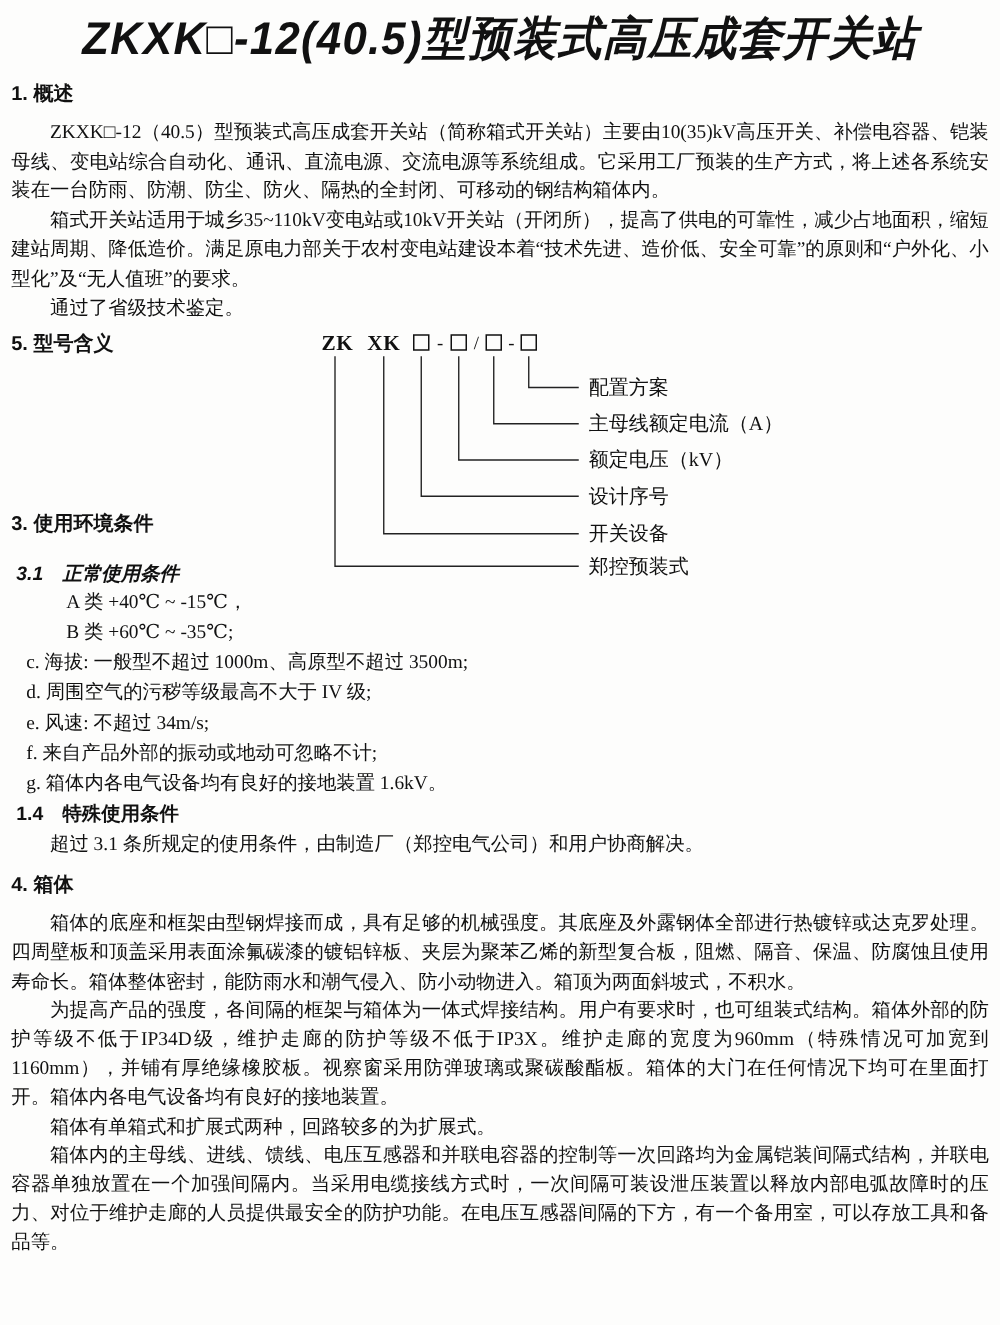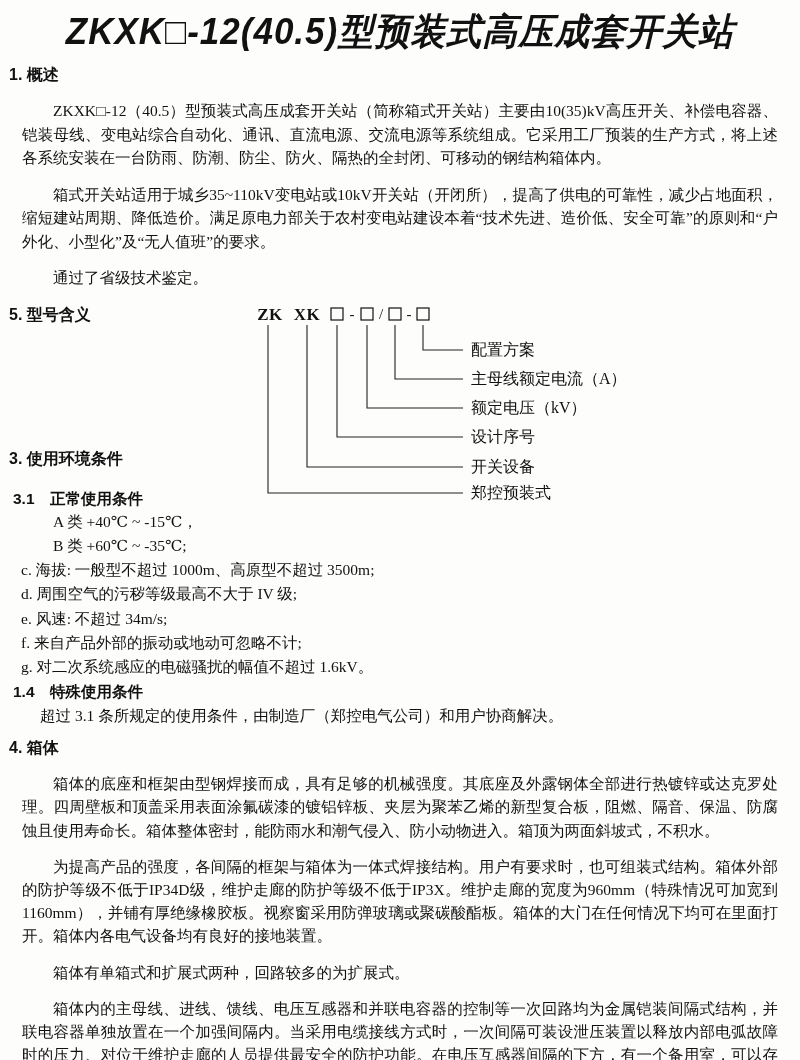--- a/index.html
+++ b/index.html
@@ -14,40 +14,40 @@
     margin:2px 0 6px 0;text-align:center;
     font-family:"Liberation Sans","DejaVu Sans",sans-serif;
     font-style:italic;font-weight:900;font-size:35px;letter-spacing:1px;
     white-space:nowrap;transform:scaleY(1.05);
   }
   .h{
     font-family:"Liberation Sans","DejaVu Sans",sans-serif;
     font-weight:bold;font-size:16px;margin:10px 0 8px 0;
   }
   p.body{
-    margin:13px;font-size:15.5px;line-height:23.5px;
+    margin:0;font-size:15.5px;line-height:23.5px;
     text-align:justify;text-indent:2em;
   }
   .s1-block{margin-top:12px;}
 
   
   .model-region{position:relative;height:207px;margin-top:4px;}
   .model-region .h2x{position:absolute;left:0;top:2px;margin:0;}
   .model-svg{position:absolute;left:221px;top:0;}
   .model-svg text{font-family:"Liberation Serif","DejaVu Serif",serif;font-size:16px;fill:#111;}
   .model-svg text.mcode{font-size:17px;font-weight:bold;letter-spacing:0.5px;}
   .model-svg text.msep{font-size:15px;}
   .model-svg rect{fill:none;stroke:#111;stroke-width:1.2;}
   .model-svg path{fill:none;stroke:#222;stroke-width:1.1;}
   .h3x{position:absolute;left:0;top:146px;margin:0;}
   .sub-bold{
     font-family:"Liberation Sans","DejaVu Sans",sans-serif;
     font-weight:bold;font-size:15.5px;
   }
-  .sub31{position:absolute;left:4px;top:186px;}
+  .sub31{position:absolute;left:4px;top:186px;font-style:italic;}
 
   
   .cond{font-size:15.5px;line-height:24.3px;}
   .cond .li{padding-left:12px;}
   .cond .li-sub{padding-left:44px;}
   .cond .li-head{padding-left:4px;}
   .cond .li-indent{padding-left:0;text-indent:2em;text-align:justify;}
 
   .s4-block p.body{line-height:23.2px;}
 </style>
@@ -97,21 +97,21 @@
     <div class="sub-bold sub31">3.1　正常使用条件</div>
   </div>
 
   <div class="cond">
     <div class="li-sub">A 类 +40℃ ~ -15℃，</div>
     <div class="li-sub">B 类 +60℃ ~ -35℃;</div>
     <div class="li">c. 海拔: 一般型不超过 1000m、高原型不超过 3500m;</div>
     <div class="li">d. 周围空气的污秽等级最高不大于 IV 级;</div>
     <div class="li">e. 风速: 不超过 34m/s;</div>
     <div class="li">f. 来自产品外部的振动或地动可忽略不计;</div>
-    <div class="li">g. 对二次系统感应的电磁骚扰的幅值不超过 1.6kV。</div>
+    <div class="li">g. 箱体内各电气设备均有良好的接地装置 1.6kV。</div>
     <div class="li-head sub-bold">1.4　特殊使用条件</div>
     <div class="li-indent">超过 3.1 条所规定的使用条件，由制造厂（郑控电气公司）和用户协商解决。</div>
   </div>
 
   <div class="s4-block">
     <div class="h">4. 箱体</div>
     <p class="body">箱体的底座和框架由型钢焊接而成，具有足够的机械强度。其底座及外露钢体全部进行热镀锌或达克罗处理。四周壁板和顶盖采用表面涂氟碳漆的镀铝锌板、夹层为聚苯乙烯的新型复合板，阻燃、隔音、保温、防腐蚀且使用寿命长。箱体整体密封，能防雨水和潮气侵入、防小动物进入。箱顶为两面斜坡式，不积水。</p>
     <p class="body">为提高产品的强度，各间隔的框架与箱体为一体式焊接结构。用户有要求时，也可组装式结构。箱体外部的防护等级不低于IP34D级，维护走廊的防护等级不低于IP3X。维护走廊的宽度为960mm（特殊情况可加宽到1160mm），并铺有厚绝缘橡胶板。视察窗采用防弹玻璃或聚碳酸酯板。箱体的大门在任何情况下均可在里面打开。箱体内各电气设备均有良好的接地装置。</p>
     <p class="body">箱体有单箱式和扩展式两种，回路较多的为扩展式。</p>
     <p class="body">箱体内的主母线、进线、馈线、电压互感器和并联电容器的控制等一次回路均为金属铠装间隔式结构，并联电容器单独放置在一个加强间隔内。当采用电缆接线方式时，一次间隔可装设泄压装置以释放内部电弧故障时的压力、对位于维护走廊的人员提供最安全的防护功能。在电压互感器间隔的下方，有一个备用室，可以存放工具和备品等。</p>

